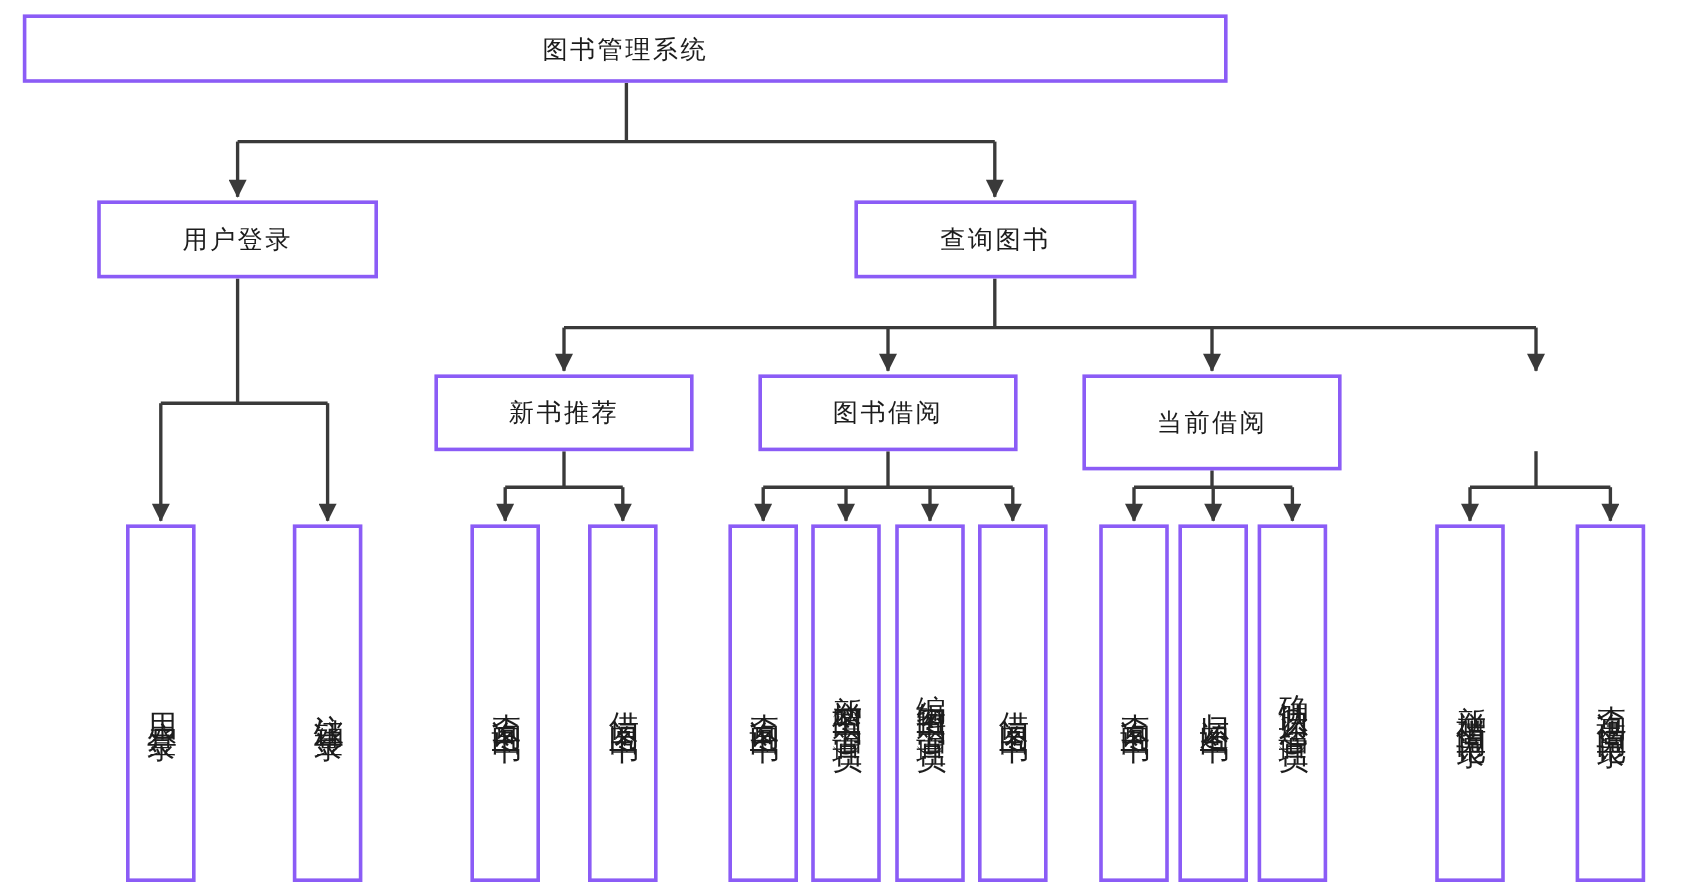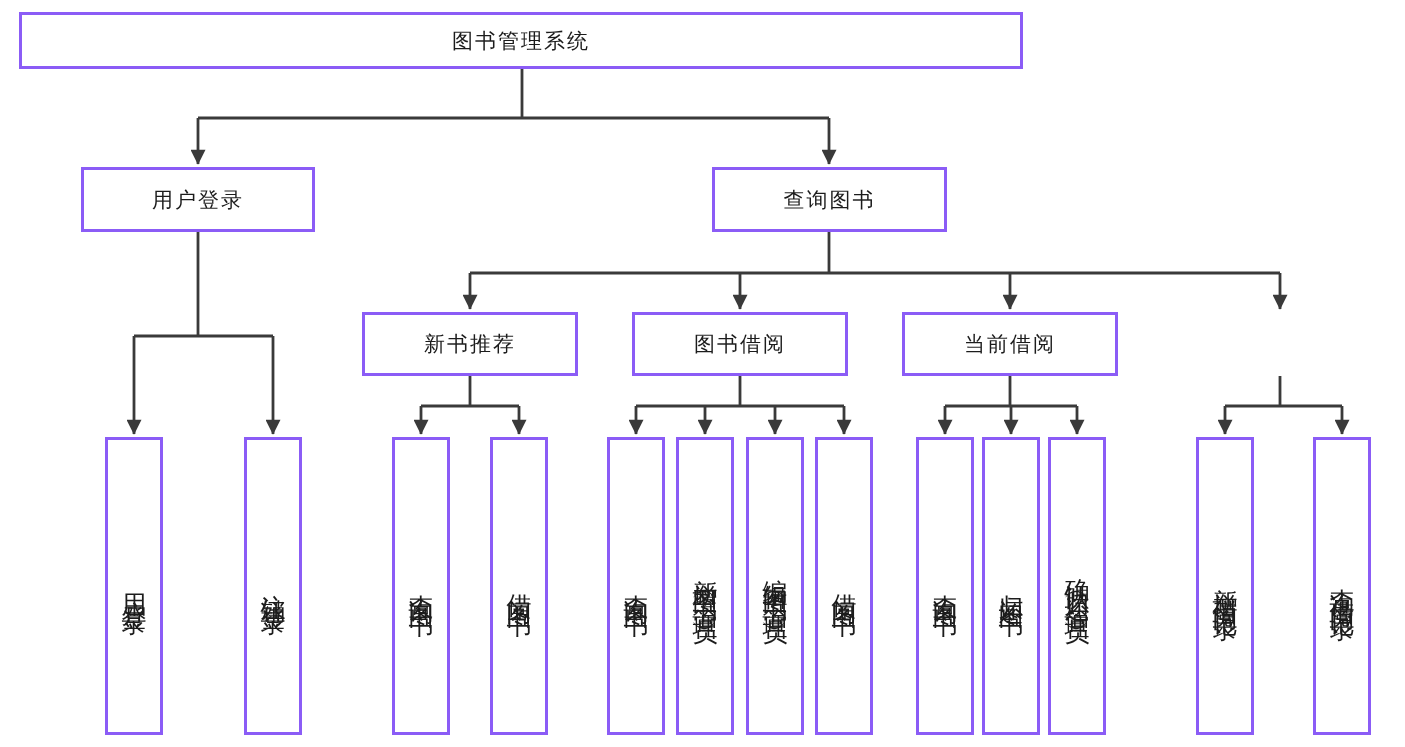--- a/index.html
+++ b/index.html
@@ -44,21 +44,21 @@
     letter-spacing: 6px;
     line-height: 1;
     white-space: nowrap;
   }
   
   .n-root        { left: 19px;   top: 12px;  width: 1004px; height: 57px; }
   .n-user-login  { left: 81px;   top: 167px; width: 234px;  height: 65px; }
   .n-book-mgmt   { left: 712px;  top: 167px; width: 235px;  height: 65px; }
   .n-new-rec     { left: 362px;  top: 312px; width: 216px;  height: 64px; }
   .n-book-borrow { left: 632px;  top: 312px; width: 216px;  height: 64px; }
-  .n-cur-borrow  { left: 902px;  top: 312px; width: 216px;  height: 64px; }
+  .n-cur-borrow  { left: 902px;  top: 312px; width: 216px;  height: 80px; }
   .n-borrow-rec  { left: 1172px; top: 312px; width: 216px;  height: 64px; }
   .leaf { top: 437px; width: 58px; height: 298px; }
   .lf-1  { left: 105px; }
   .lf-2  { left: 244px; }
   .lf-3  { left: 392px; }
   .lf-4  { left: 490px; }
   .lf-5  { left: 607px; }
   .lf-6  { left: 676px; }
   .lf-7  { left: 746px; }
   .lf-8  { left: 815px; }

